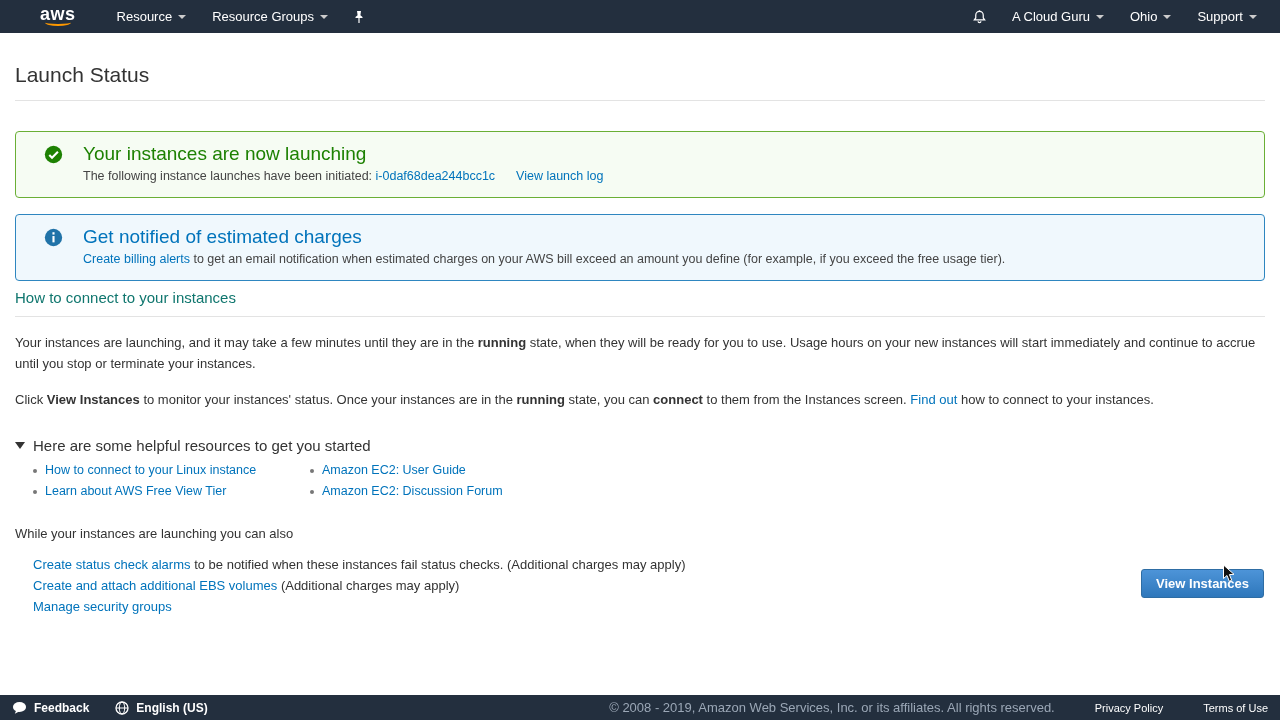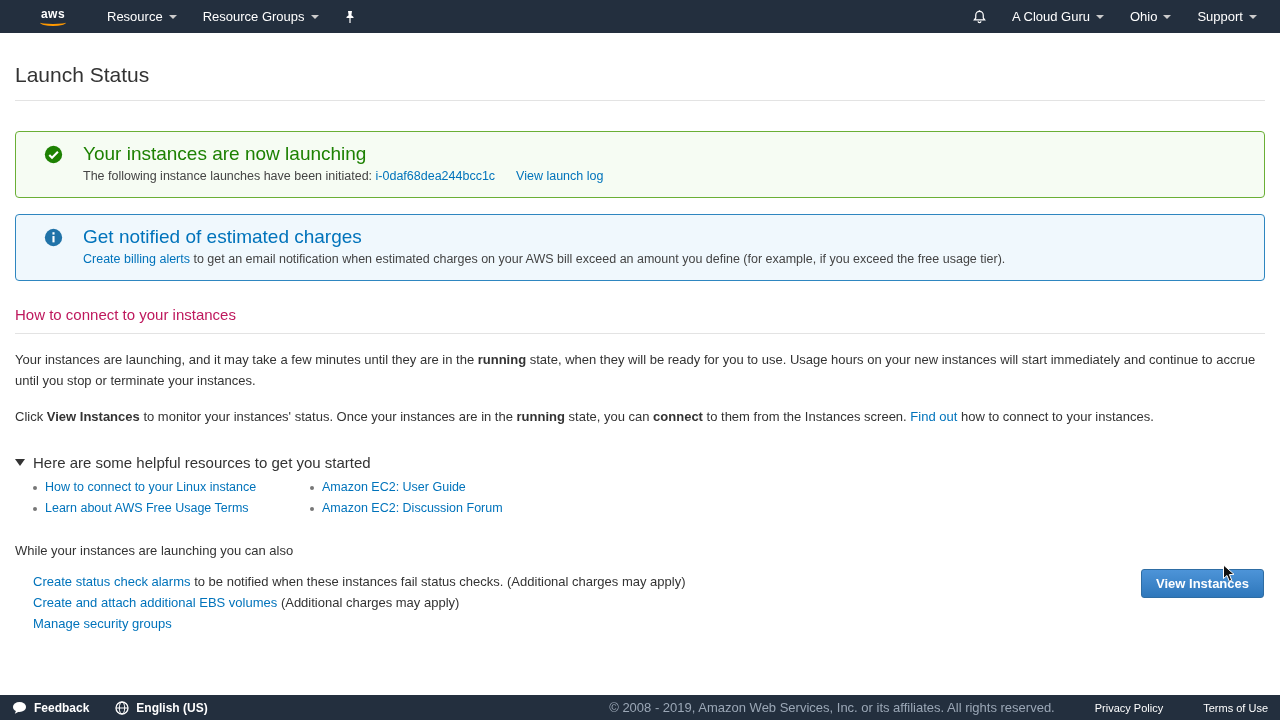--- a/index.html
+++ b/index.html
@@ -15,21 +15,21 @@
   
   .topnav {
     height: 33px;
     background: #232f3e;
     display: flex;
     align-items: center;
     color: #fff;
     padding: 0 10px;
   }
   .aws-logo { margin: 0 28px 0 30px; cursor: pointer; display:flex; flex-direction:column; align-items:center; }
-  .aws-logo .aws-text { font-weight: bold; font-size: 12px; letter-spacing: .5px; line-height: 12px; }
+  .aws-logo .aws-text { font-weight: bold; font-size: 18px; letter-spacing: .5px; line-height: 12px; }
   .aws-logo .swoosh { width: 26px; height: 7px; border-bottom: 2px solid #f90; border-radius: 50%; margin-top: -1px; }
   .nav-item {
     display: flex; align-items: center; gap: 6px;
     padding: 0 13px; height: 33px; cursor: pointer; font-size: 13px;
   }
   .caret-down {
     width: 0; height: 0; display: inline-block;
     border-left: 4px solid transparent; border-right: 4px solid transparent;
     border-top: 4px solid #ccc;
   }
@@ -44,21 +44,21 @@
   .alert-success { border: 1px solid #6aaf35; background: #f6fcf3; }
   .alert-info { border: 1px solid #2e86c0; background: #f0f8fd; margin-top: 16px; }
   .alert .alert-icon { flex: 0 0 auto; margin: 1px 20px 0 8px; }
   .alert-title { font-size: 19px; line-height: 20px; }
   .alert-success .alert-title { color: #1d8102; }
   .alert-info .alert-title { color: #0073bb; }
   .alert-body { font-size: 12.5px; color: #444; margin-top: 5px; }
   a.lnk { color: #0073bb; text-decoration: none; cursor: pointer; }
   .sp { display: inline-block; width: 14px; }
   
-  h2.section-heading { font-size: 15px; font-weight: 400; color: #be185d; margin-top: 25px; }
+  h2.section-heading { font-size: 15px; font-weight: 400; color: #0f766e; margin-top: 8px; }
   .rule2 { border: 0; border-top: 1px solid #e3e3e3; margin: 10px 0 0; }
   p.body-p { font-size: 13px; line-height: 21px; margin-top: 15px; color: #333; }
   
   .res-heading { display: flex; align-items: center; gap: 8px; margin-top: 27px; font-size: 15px; color: #333; cursor: pointer; }
   .tri-down { width: 0; height: 0; border-left: 5px solid transparent; border-right: 5px solid transparent; border-top: 7px solid #333; }
   .res-grid { display: grid; grid-template-columns: 277px auto; margin: 10px 0 0 18px; row-gap: 8px; }
   .res-link-row { display: flex; align-items: center; gap: 8px; font-size: 12.5px; line-height: 13px; }
   .dot { width: 4px; height: 4px; border-radius: 50%; background: #777; flex: 0 0 auto; }
   
   .while-intro { margin-top: 28px; font-size: 13px; }
@@ -183,21 +183,21 @@
     <div class="res-link-row">
       <span class="dot"></span>
       <a class="lnk">How to connect to your Linux instance</a>
     </div>
     <div class="res-link-row">
       <span class="dot"></span>
       <a class="lnk">Amazon EC2: User Guide</a>
     </div>
     <div class="res-link-row">
       <span class="dot"></span>
-      <a class="lnk">Learn about AWS Free Usage Terms</a>
+      <a class="lnk">Learn about AWS Free View Tier</a>
     </div>
     <div class="res-link-row">
       <span class="dot"></span>
       <a class="lnk">Amazon EC2: Discussion Forum</a>
     </div>
   </div>
 
   <div class="while-intro">While your instances are launching you can also</div>
 
   <div class="action-list">

